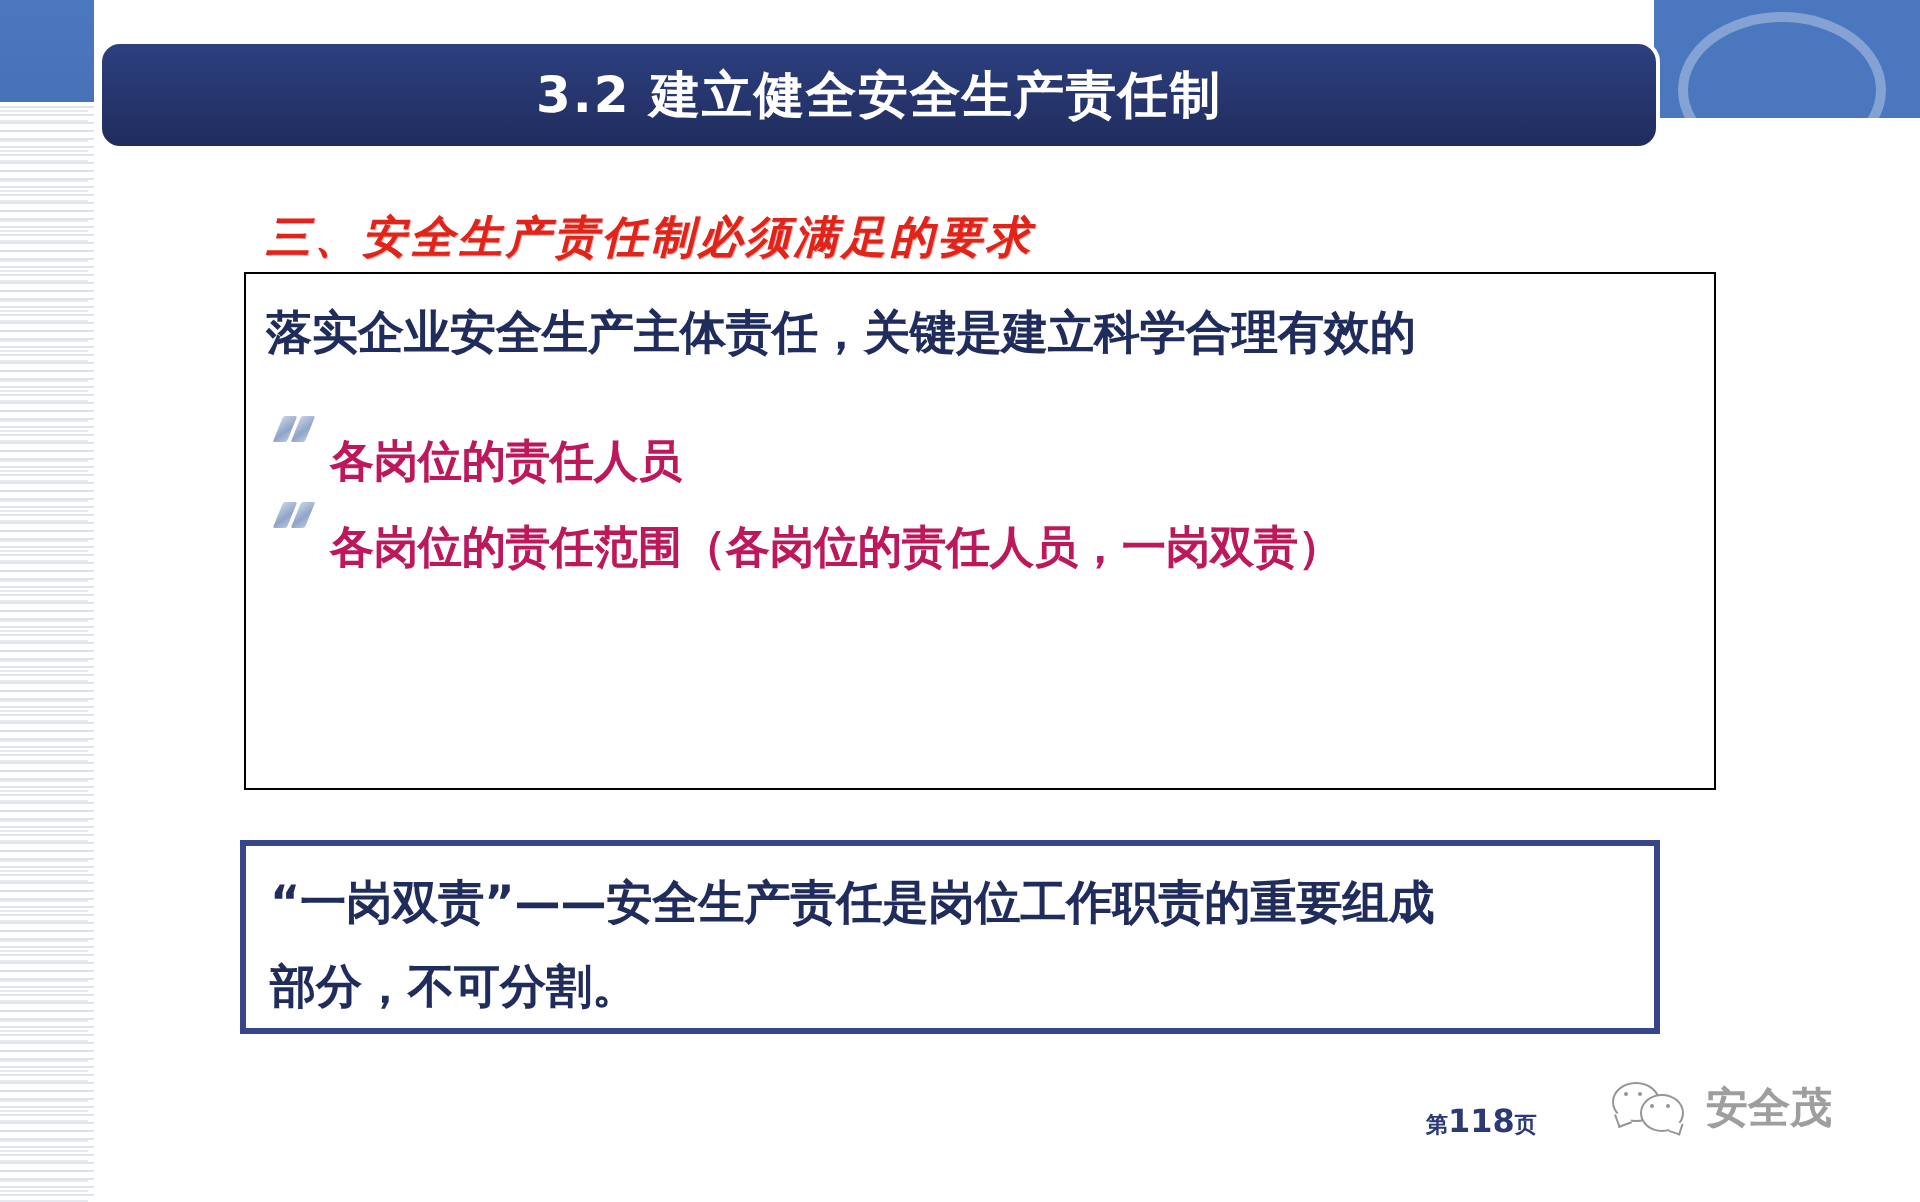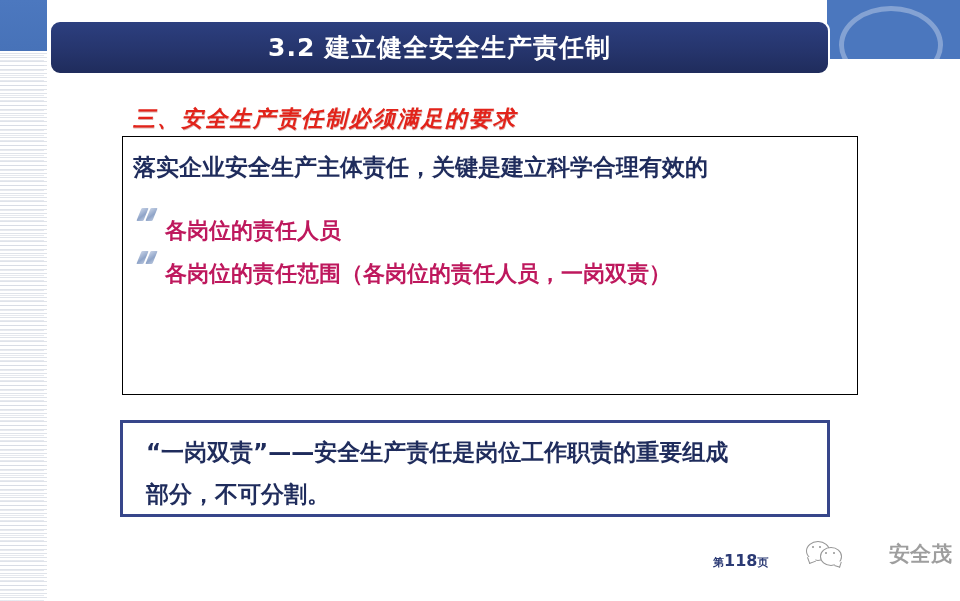--- a/index.html
+++ b/index.html
@@ -148,21 +148,21 @@
     text-underline-offset:5px;
     margin-top:32px;
   }
 
   
   .bottom-box{
     position:absolute;left:120px;top:420px;width:710px;height:97px;
     border:3px solid #37468a;
     background:#ffffff;
     box-sizing:border-box;
-    padding:8px 23px;
+    padding:8px 12px;
   }
   .bottom-line{
     color:#1f2c5c;
     font-size:23px;
     font-weight:bold;
     line-height:42px;
     white-space:nowrap;
   }
 
   
@@ -203,21 +203,20 @@
   .wechat-icon .dot{
     position:absolute;width:2.4px;height:2.4px;border-radius:50%;background:#6d6d6d;
   }
   .wechat-icon .d1{left:6px;top:7px;}
   .wechat-icon .d2{left:13px;top:7px;}
   .wechat-icon .d3{left:19px;top:13px;}
   .wechat-icon .d4{left:27px;top:13px;}
   .watermark-text{
     color:#7a7a7a;font-size:21px;font-weight:bold;white-space:nowrap;
     font-family:"DejaVu Sans","Liberation Sans",sans-serif;
-    margin-left:36px;
   }
 </style>
 </head>
 <body>
 
 <div class="slide">
 
   <div class="edge-block"></div>
   <div class="edge-stripes"></div>
   <div class="edge-stripes-2"></div>

